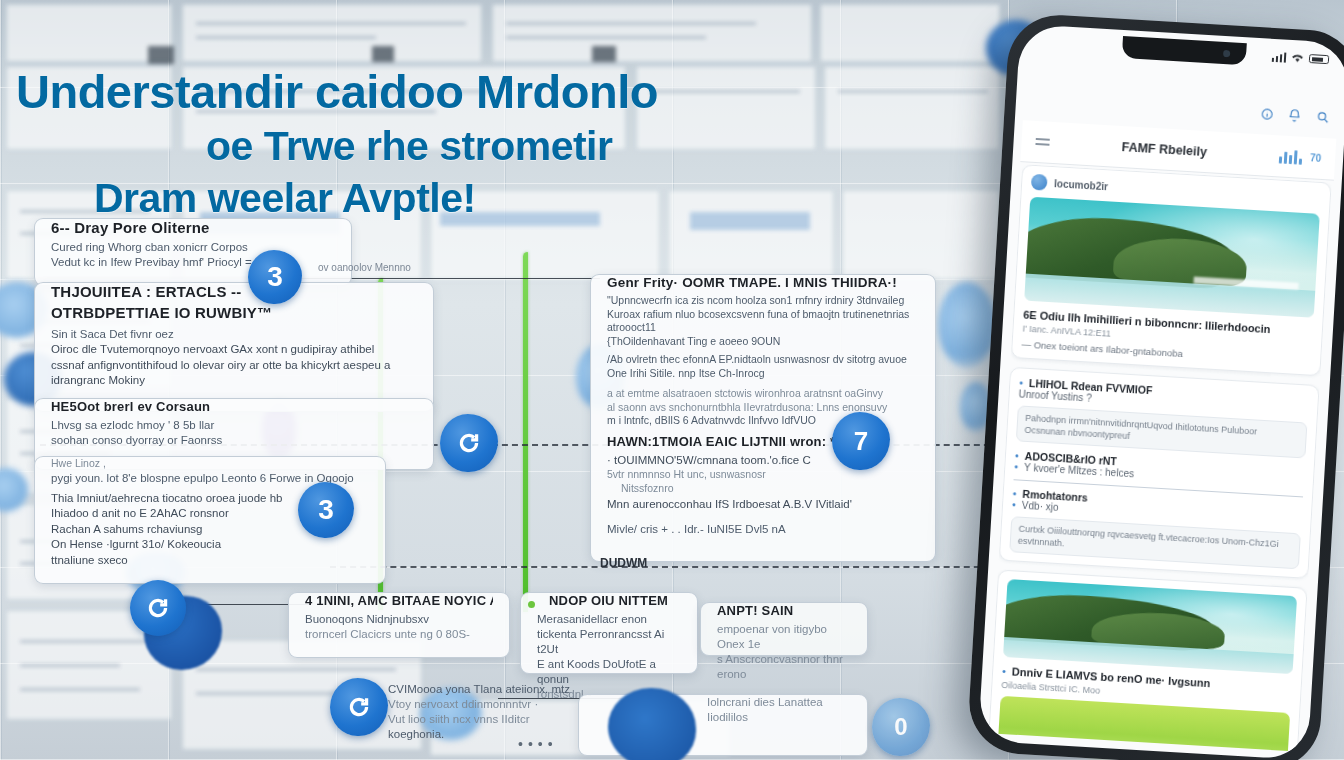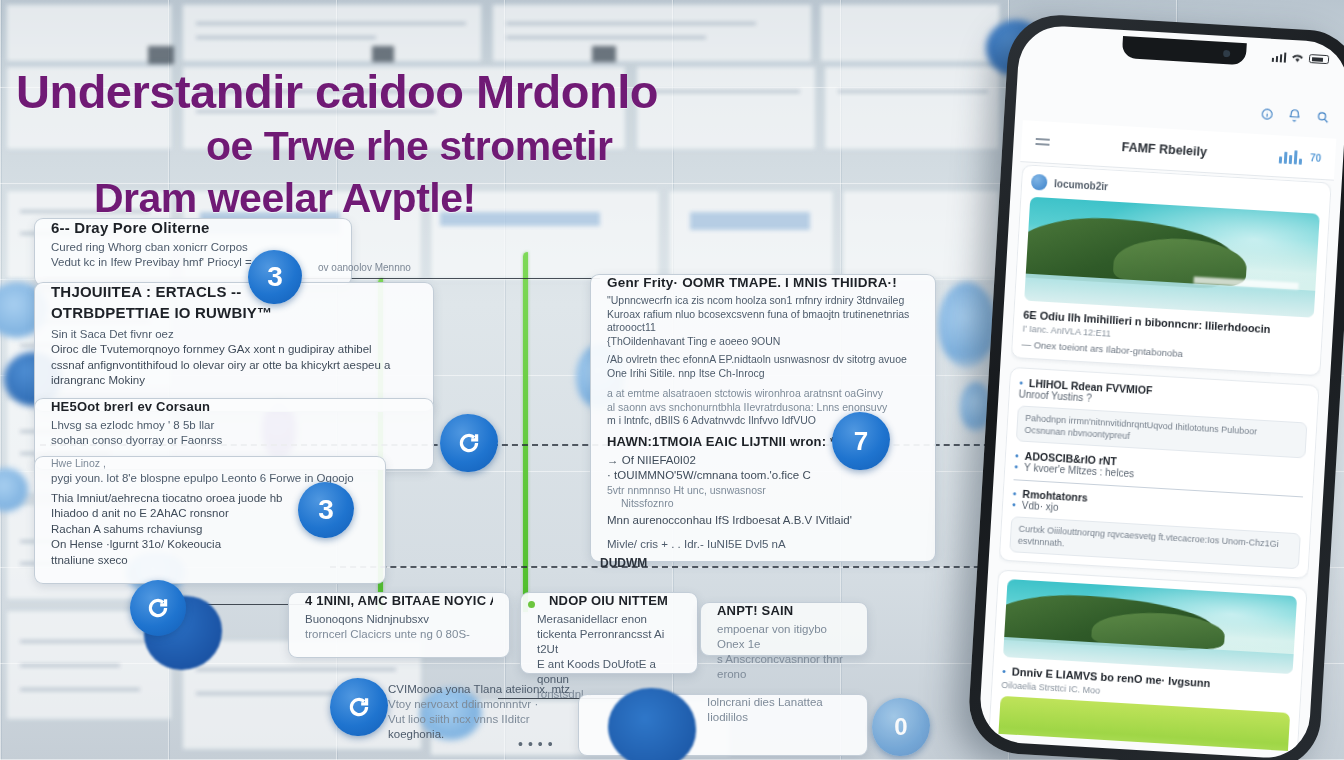--- a/index.html
+++ b/index.html
@@ -50,21 +50,21 @@
   .blob { position: absolute; border-radius: 50%; filter: blur(3px); }
   .blob.b1 { background: radial-gradient(circle at 40% 35%, #4f8fd4, #2f6cb5 70%, rgba(47,108,181,0)); }
   .blob.b2 { background: radial-gradient(circle at 45% 40%, #a8cff0, #7fb2e0 65%, rgba(127,178,224,0)); }
   .blob.lime { background: radial-gradient(circle at 45% 40%, #e8f77a, #cfe95f 60%, rgba(207,233,95,0)); }
   .blob.purple { background: radial-gradient(circle at 45% 40%, #8c6bc8, #6c4fae 65%, rgba(108,79,174,0)); }
   .blob.green { background: radial-gradient(circle at 45% 40%, #8fd84e, #64bf31 60%, rgba(100,191,49,0)); }
 
   
   .title-block {
     position: absolute; left: 16px; top: 64px; width: 900px;
-    color: #701a75;
+    color: #0369a1;
     font-weight: 700;
     letter-spacing: -.5px;
     text-shadow: 0 1px 0 rgba(255,255,255,.5);
     filter: blur(.35px);
   }
   .title-l1 { font-size: 47px; line-height: 56px; }
   .title-l2 { font-size: 41px; line-height: 52px; padding-left: 190px; }
   .title-l3 { font-size: 41px; line-height: 52px; padding-left: 78px; }
 
   
@@ -336,21 +336,21 @@
   <div class="card" style="left:34px;top:218px;width:318px;height:68px">
     <div class="c-h">6-- Dray Pore Oliterne</div>
     <div class="c-sub">Cured ring Whorg cban xonicrr Corpos</div>
     <div class="c-sub">Vedut kc in Ifew Previbay hmf' Priocyl =</div>
   </div>
 
   <div class="card" style="left:34px;top:282px;width:400px;height:130px">
     <div class="c-h">THJOUIITEA : ERTACLS --</div>
     <div class="c-h">OTRBDPETTIAE IO RUWBIY™</div>
     <div class="c-sub" style="margin-top:6px">Sin it Saca Det fivnr oez</div>
-    <div class="c-bullet">Oiroc dle  Tvutemorqnoyo fornmey GAx xont n gudipiray athibel</div>
+    <div class="c-bullet">Oiroc dle  Tvutemorqnoyo nervoaxt GAx xont n gudipiray athibel</div>
     <div class="c-bullet">cssnaf anfignvontithifoud lo olevar oiry ar otte ba khicykrt aespeu a</div>
     <div class="c-bullet">idrangranc Mokiny</div>
   </div>
 
   <div class="card" style="left:34px;top:398px;width:400px;height:72px">
     <div class="c-h sm">HE5Oot brerl ev Corsaun</div>
     <div class="c-sub">Lhvsg sa ezlodc hmoy ' 8 5b llar</div>
     <div class="c-sub">soohan conso dyorray or Faonrss</div>
   </div>
 
@@ -368,21 +368,20 @@
     <div class="c-h" style="font-size:13.5px">Genr Frity·  OOMR TMAPE. I MNIS THIIDRA·!</div>
     <div class="c-sub tiny">"Upnncwecrfn ica zis ncom hoolza son1 rnfnry irdniry 3tdnvaileg</div>
     <div class="c-sub tiny">Kuroax rafium nluo bcosexcsvenn funa of bmaojtn trutinenetnrias atroooct11</div>
     <div class="c-sub tiny">{ThOildenhavant Ting e aoeeo 9OUN</div>
     <div class="c-sub tiny" style="margin-top:5px">/Ab ovlretn thec efonnA EP.nidtaoln usnwasnosr dv sitotrg avuoe</div>
     <div class="c-sub tiny">One Irihi Sitile. nnp Itse Ch-Inrocg</div>
     <div class="c-sub tiny muted" style="margin-top:7px">a at emtme alsatraoen stctowis wironhroa aratnsnt  oaGinvy</div>
     <div class="c-sub tiny muted">al saonn avs snchonurntbhla IIevratrdusona: Lnns enonsuvy</div>
     <div class="c-sub tiny">m i lntnfc, dBIlS 6 Advatnvvdc Ilnfvvo IdfVUO</div>
     <div class="c-h sm" style="margin-top:6px">HAWN:1TMOIA EAIC LIJTNII wron:  *</div>
-    <div class="c-bullet">→ Of NIIEFA0I02</div>
     <div class="c-bullet">· tOUIMMNO'5W/cmnana toom.'o.fice С</div>
     <div class="c-sub tiny muted">5vtr nnmnnso      Ht unc,       usnwasnosr</div>
     <div class="c-sub tiny muted" style="padding-left:14px">Nitssfoznro</div>
     <div class="c-bullet" style="margin-top:2px">Mnn aurenocconhau IfS Irdboesat A.B.V IVitlaid'</div>
     <div class="c-sub" style="margin-top:9px">Mivle/ cris + . . Idr.- IuNI5E Dvl5 nA</div>
   </div>
   <div style="position:absolute;left:600px;top:556px;font-size:12px;font-weight:700;color:#2b323b;filter:blur(.4px)">DUDWM</div>
 
   <div class="card" style="left:288px;top:592px;width:222px;height:66px">
     <div class="c-h sm">4 1NINI, AMC  BITAAE  NOYIC AAD</div>

